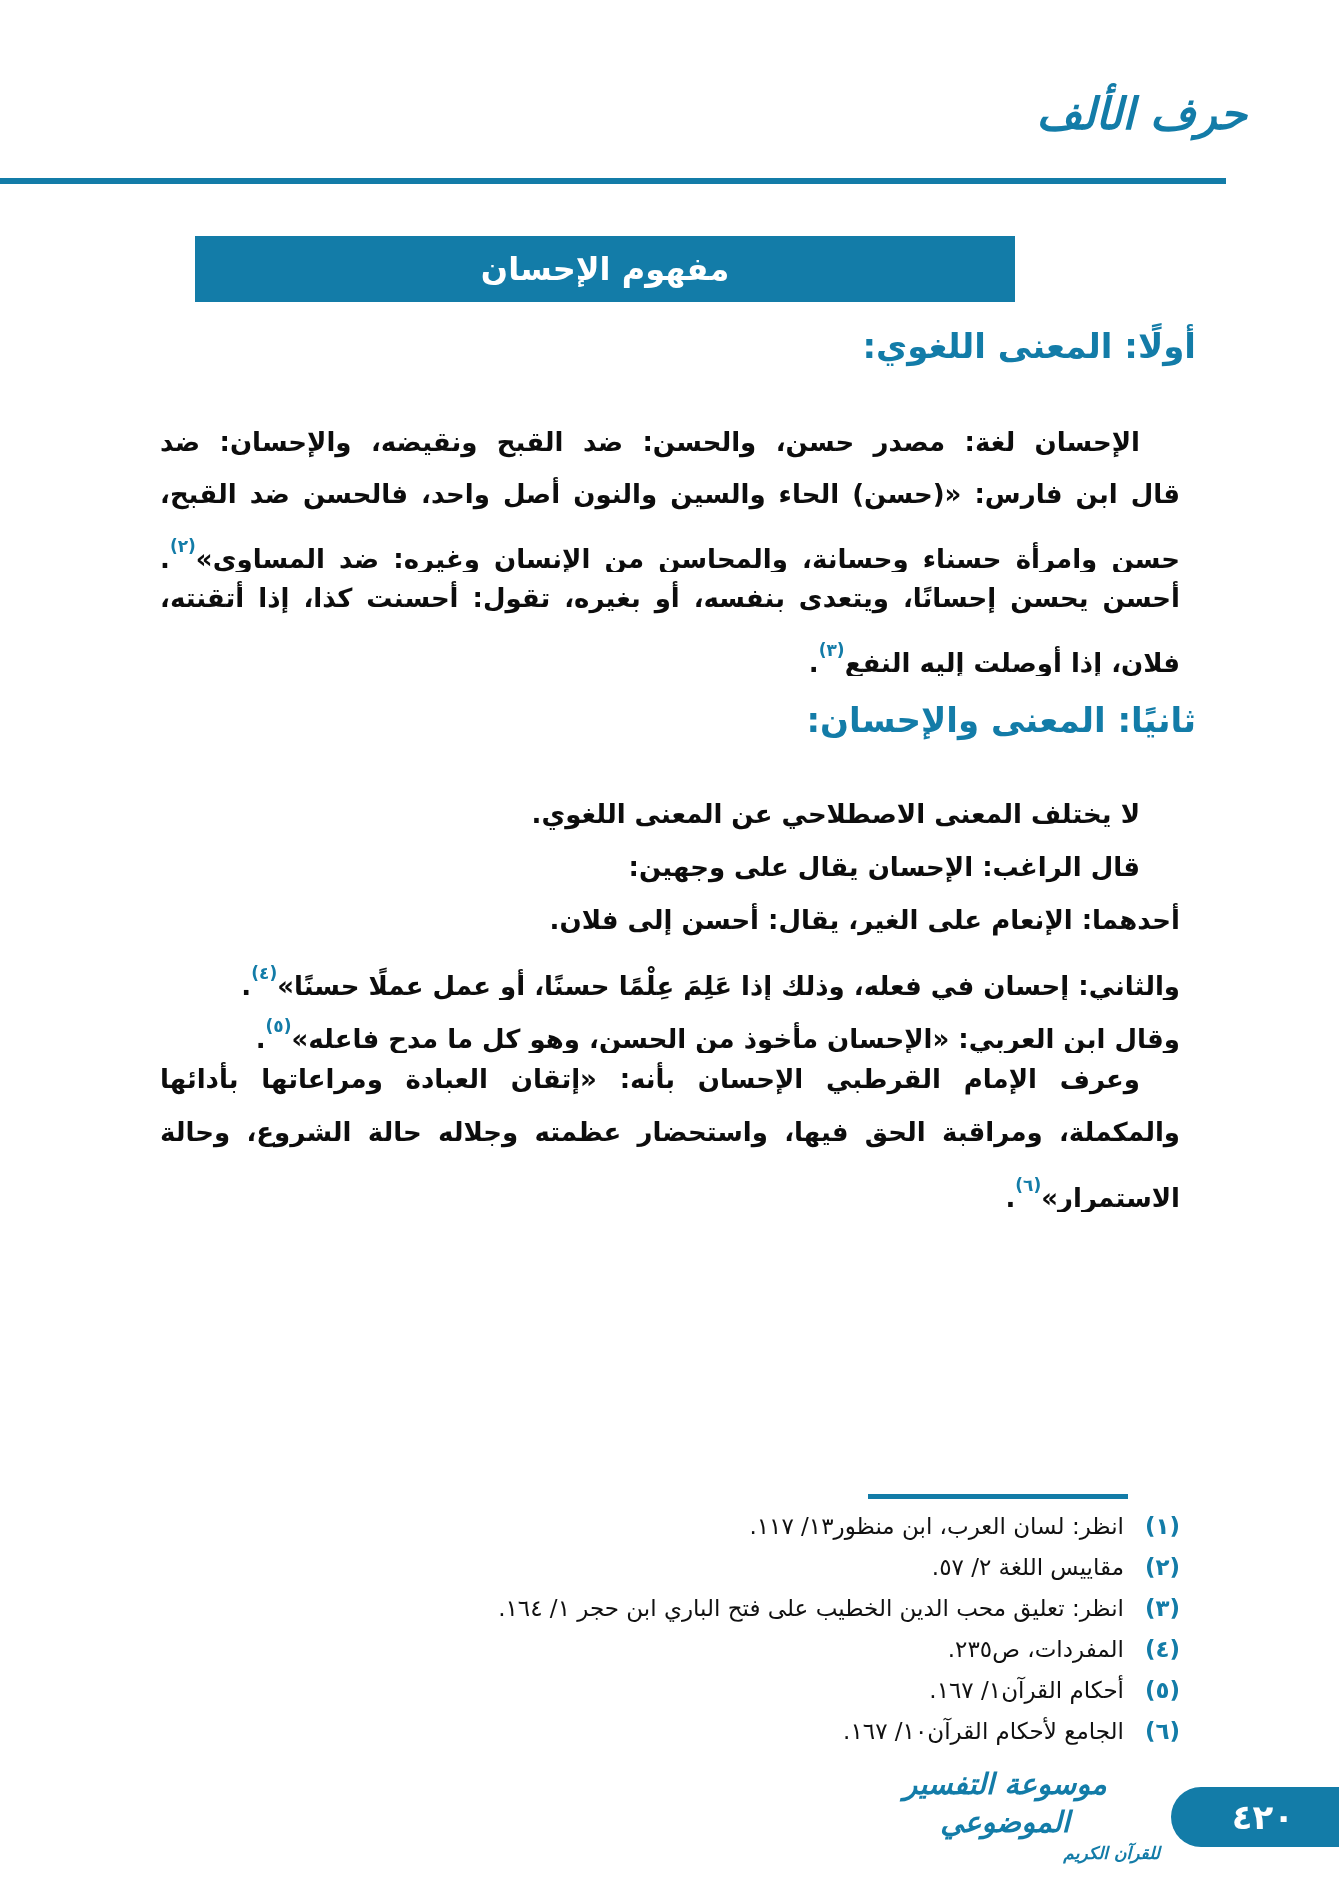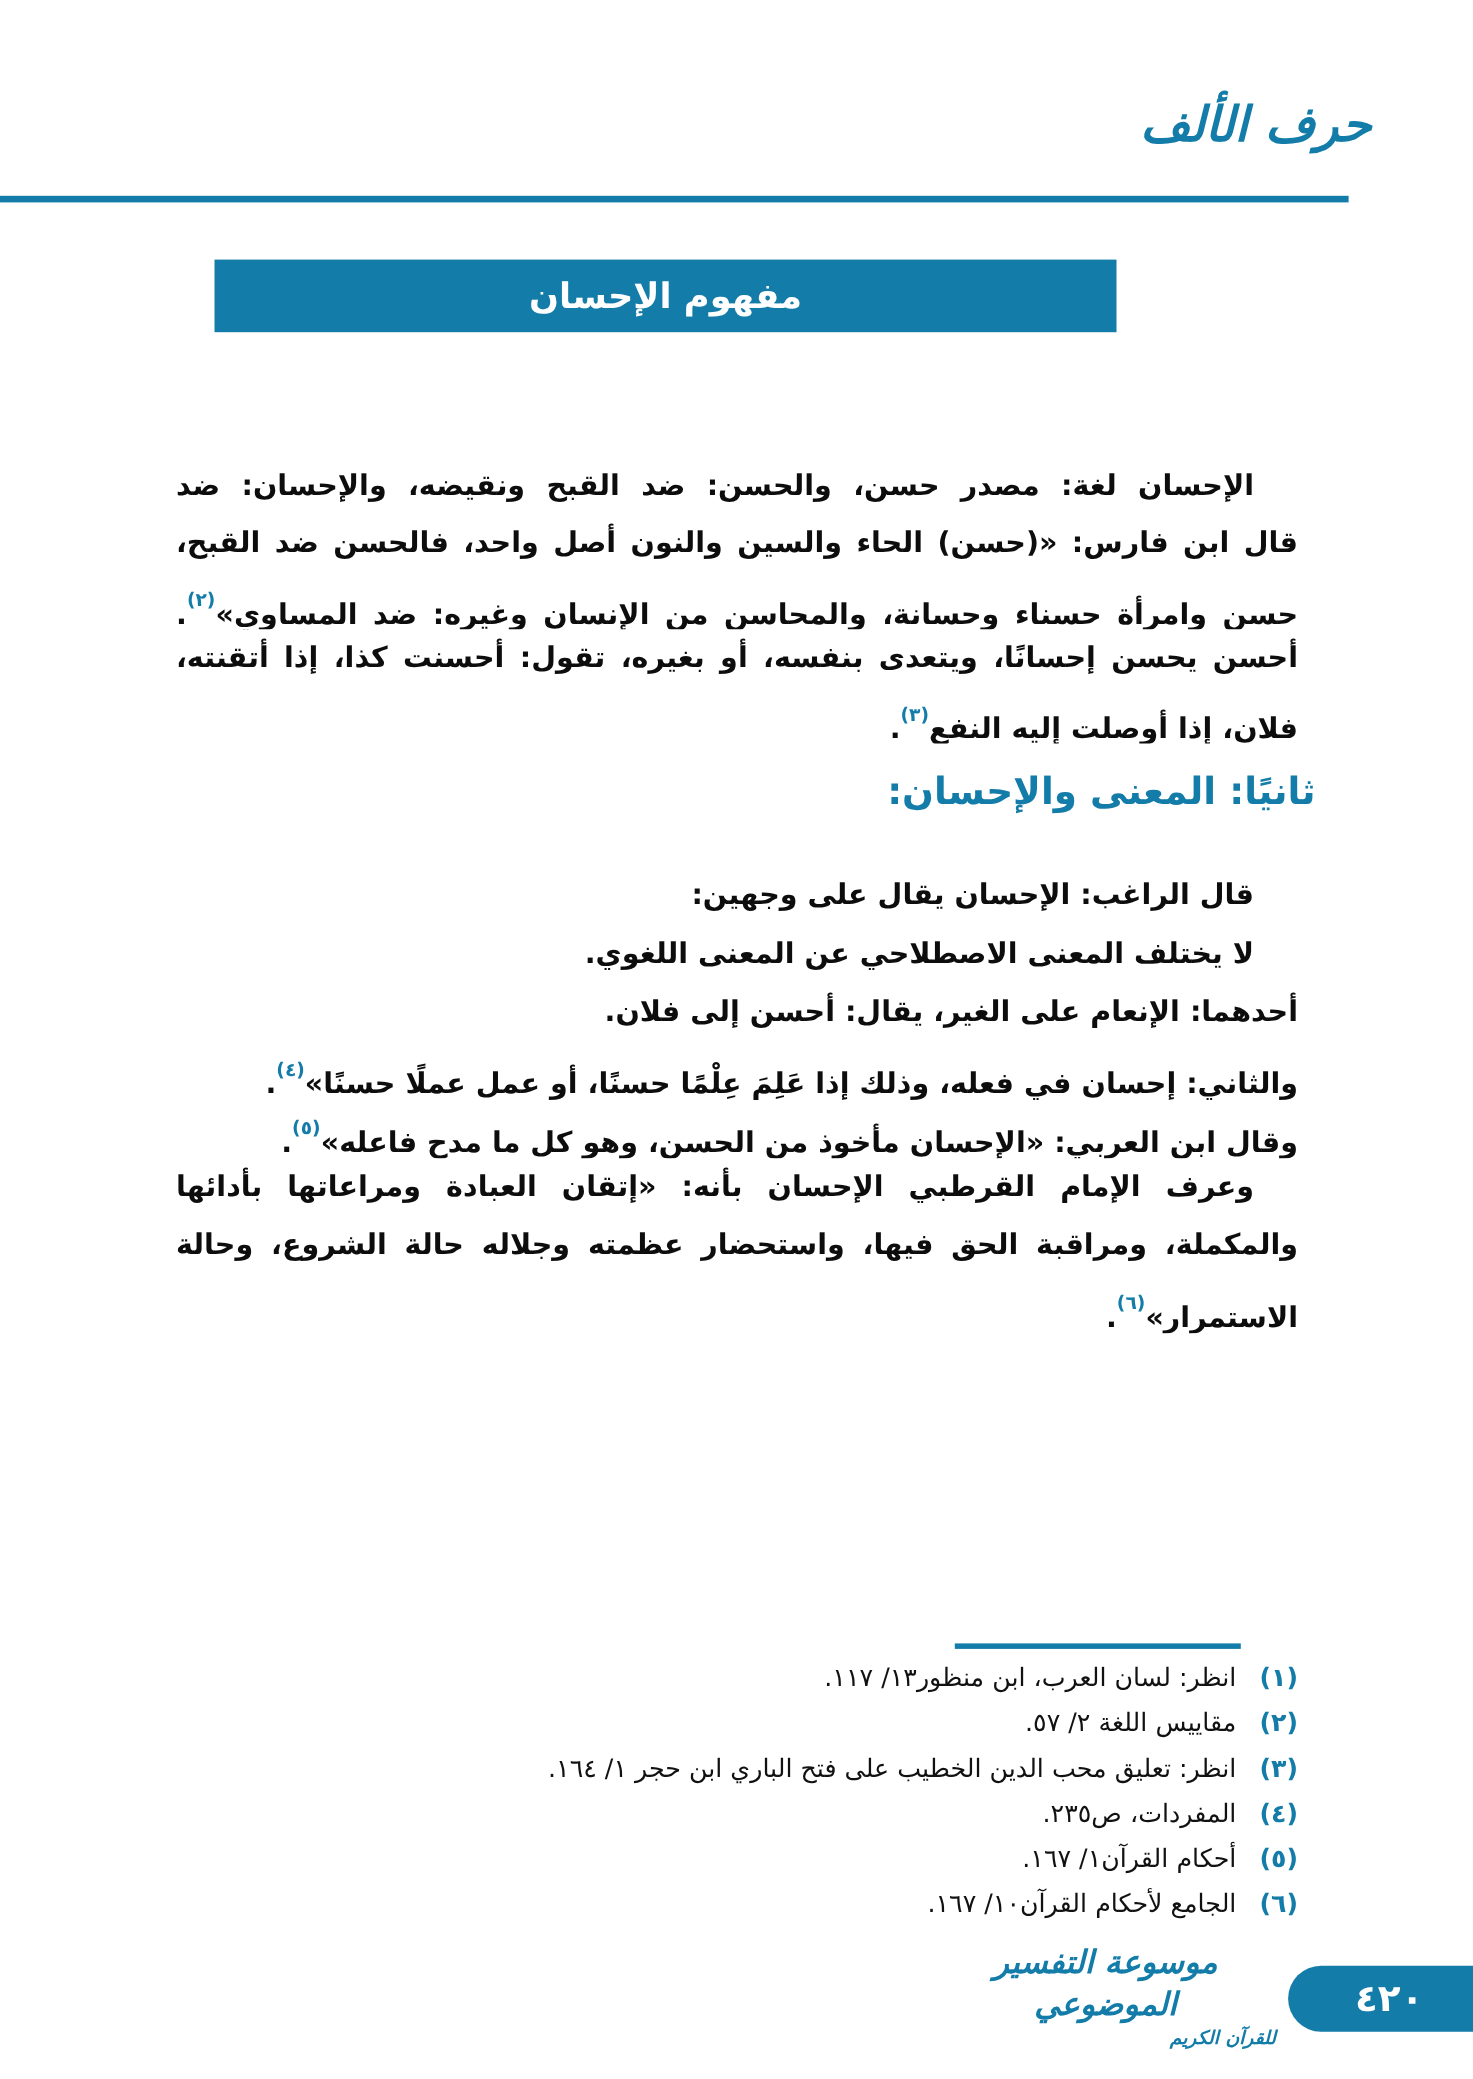--- a/index.html
+++ b/index.html
@@ -80,34 +80,35 @@
 
 <div class="page">
 
   <div class="chapter-header">حرف الألف</div>
   <div class="top-rule"></div>
 
   <div class="title-banner">
     <span>مفهوم الإحسان</span>
   </div>
 
+  <div class="sec-heading h1">أولًا: المعنى اللغوي:</div>
 
   <div class="para p1">
     <div class="line fill indent"><span>الإحسان لغة: مصدر حسن، والحسن: ضد القبح ونقيضه، والإحسان: ضد الإساءة</span></div>
     <div class="line fill"><span>قال ابن فارس: «(حسن) الحاء والسين والنون أصل واحد، فالحسن ضد القبح، يقال: رجل</span></div>
     <div class="line fill"><span>حسن وامرأة حسناء وحسانة، والمحاسن من الإنسان وغيره: ضد المساوي»</span><span class="fn-mark">(٢)</span><span>. وهو مصدر</span></div>
     <div class="line fill"><span>أحسن يحسن إحسانًا، ويتعدى بنفسه، أو بغيره، تقول: أحسنت كذا، إذا أتقنته، وأحسنت إلى</span></div>
     <div class="line"><span>فلان، إذا أوصلت إليه النفع</span><span class="fn-mark">(٣)</span><span>.</span></div>
   </div>
 
   <div class="sec-heading h2">ثانيًا: المعنى والإحسان:</div>
 
   <div class="para p2">
+    <div class="line indent"><span>لا يختلف المعنى الاصطلاحي عن المعنى اللغوي.</span></div>
     <div class="line indent"><span>قال الراغب: الإحسان يقال على وجهين:</span></div>
-    <div class="line indent"><span>لا يختلف المعنى الاصطلاحي عن المعنى اللغوي.</span></div>
     <div class="line"><span>أحدهما: الإنعام على الغير، يقال: أحسن إلى فلان.</span></div>
     <div class="line"><span>والثاني: إحسان في فعله، وذلك إذا عَلِمَ عِلْمًا حسنًا، أو عمل عملًا حسنًا»</span><span class="fn-mark">(٤)</span><span>.</span></div>
     <div class="line"><span>وقال ابن العربي: «الإحسان مأخوذ من الحسن، وهو كل ما مدح فاعله»</span><span class="fn-mark">(٥)</span><span>.</span></div>
     <div class="line fill indent"><span>وعرف الإمام القرطبي الإحسان بأنه: «إتقان العبادة ومراعاتها بأدائها المصححة</span></div>
     <div class="line fill"><span>والمكملة، ومراقبة الحق فيها، واستحضار عظمته وجلاله حالة الشروع، وحالة</span></div>
     <div class="line"><span>الاستمرار»</span><span class="fn-mark">(٦)</span><span>.</span></div>
   </div>
 
   <div class="fn-sep"></div>
 

